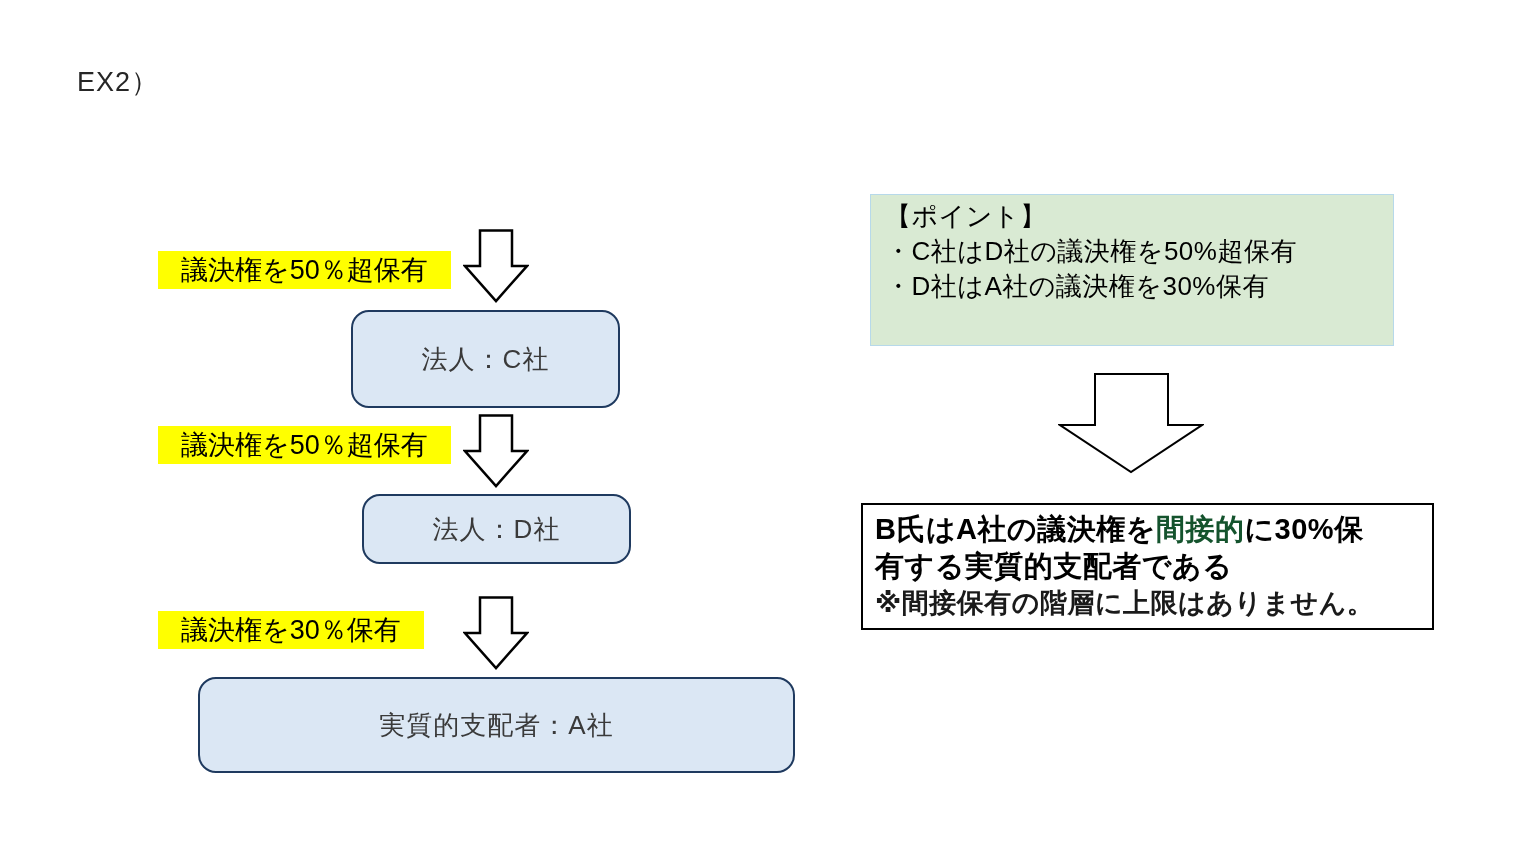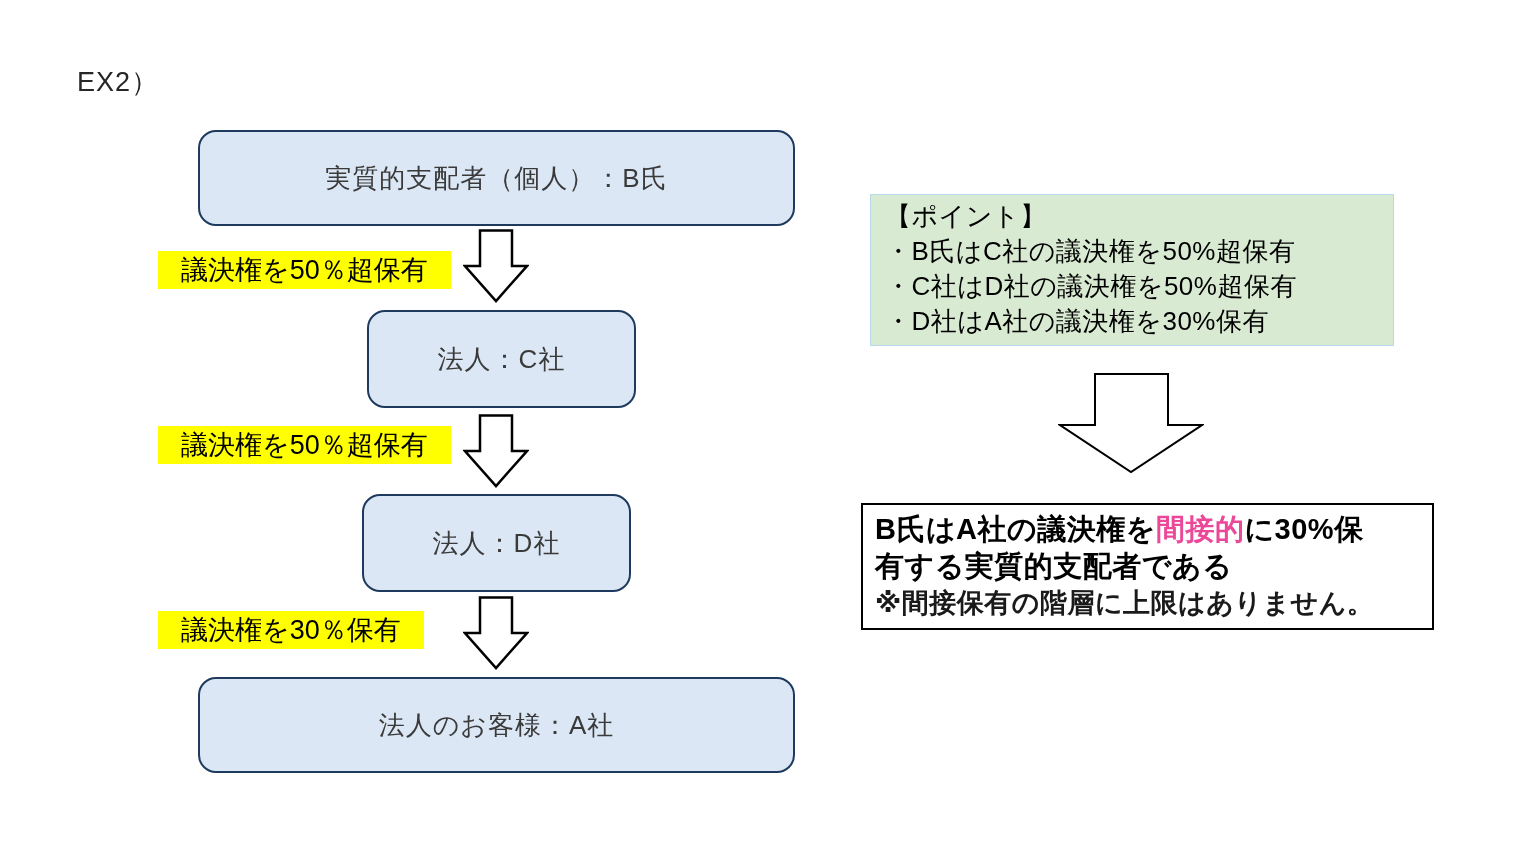--- a/index.html
+++ b/index.html
@@ -20,22 +20,22 @@
     position:absolute;
     background:#dbe7f4;
     border:2.5px solid #1f3a5f;
     border-radius:18px;
     display:flex;align-items:center;justify-content:center;
     font-size:26px;color:#3a3a3a;
     letter-spacing:1px;
     box-sizing:border-box;
   }
   .node-b{left:185px;top:130px;width:597px;height:96px;}
-  .node-c{left:354px;top:310px;width:269px;height:98px;}
-  .node-d{left:349px;top:494px;width:269px;height:98px;}
+  .node-c{left:338px;top:310px;width:269px;height:98px;}
+  .node-d{left:349px;top:494px;width:269px;height:70px;}
   .node-a{left:185px;top:677px;width:597px;height:96px;}
   
   .edge-label{
     position:absolute;
     background:#ffff00;
     color:#000000;
     font-size:27px;
     line-height:32px;
     padding:3px 23px;
     white-space:nowrap;
@@ -67,36 +67,33 @@
     left:848px;top:503px;width:573px;
     background:#ffffff;
     border:2px solid #000000;
     box-sizing:border-box;
     padding:6px 8px 6px 12px;
   }
   .c-bold{
     font-size:29px;font-weight:bold;color:#000000;
     line-height:37px;letter-spacing:0.5px;white-space:nowrap;
   }
-  .c-red{color:#ec4899;}
+  .c-red{color:#14532d;}
   .c-note{
     font-size:27px;font-weight:bold;color:#1a1a1a;
     line-height:37px;letter-spacing:0.5px;white-space:nowrap;
   }
 </style>
 </head>
 <body>
 
 <div class="canvas">
 
   <div class="ex-title">EX2）</div>
 
-  <div class="node node-b">
-    <span>実質的支配者（個人）：B氏</span>
-  </div>
 
   <svg class="arrow arrow-1" width="66" height="74" viewBox="0 0 66 74">
     <polygon points="17,1.5 49,1.5 49,37 64,37 33,72 2,37 17,37" fill="#ffffff" stroke="#000000" stroke-width="2.5"></polygon>
   </svg>
   <div class="edge-label edge-label-1">議決権を50％超保有</div>
 
   <div class="node node-c">
     <span>法人：C社</span>
   </div>
 
@@ -108,26 +105,25 @@
   <div class="node node-d">
     <span>法人：D社</span>
   </div>
 
   <svg class="arrow arrow-3" width="66" height="74" viewBox="0 0 66 74">
     <polygon points="17,1.5 49,1.5 49,37 64,37 33,72 2,37 17,37" fill="#ffffff" stroke="#000000" stroke-width="2.5"></polygon>
   </svg>
   <div class="edge-label edge-label-3">議決権を30％保有</div>
 
   <div class="node node-a">
-    <span>法人のお客様：A社</span>
+    <span>実質的支配者：A社</span>
   </div>
 
   <div class="points">
     <div>【ポイント】</div>
-    <div>・B氏はC社の議決権を50%超保有</div>
     <div>・C社はD社の議決権を50%超保有</div>
     <div>・D社はA社の議決権を30%保有</div>
   </div>
 
   <svg class="arrow arrow-big" width="146" height="101" viewBox="0 0 146 101">
     <polygon points="37,1 110,1 110,52 144,52 73,99 2,52 37,52" fill="#ffffff" stroke="#000000" stroke-width="2"></polygon>
   </svg>
 
   <div class="conclusion">
     <div class="c-bold">

